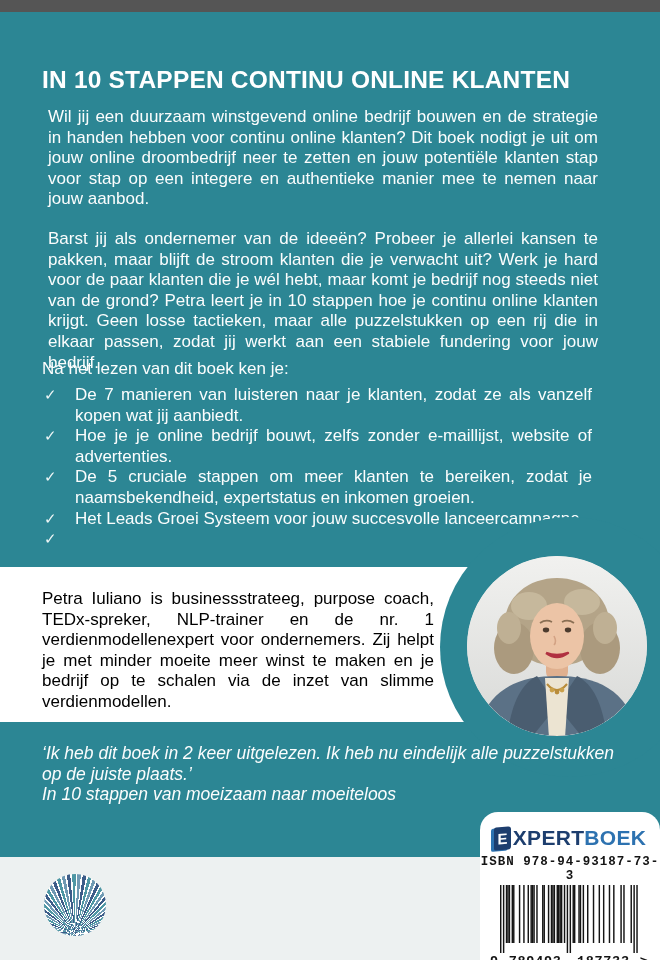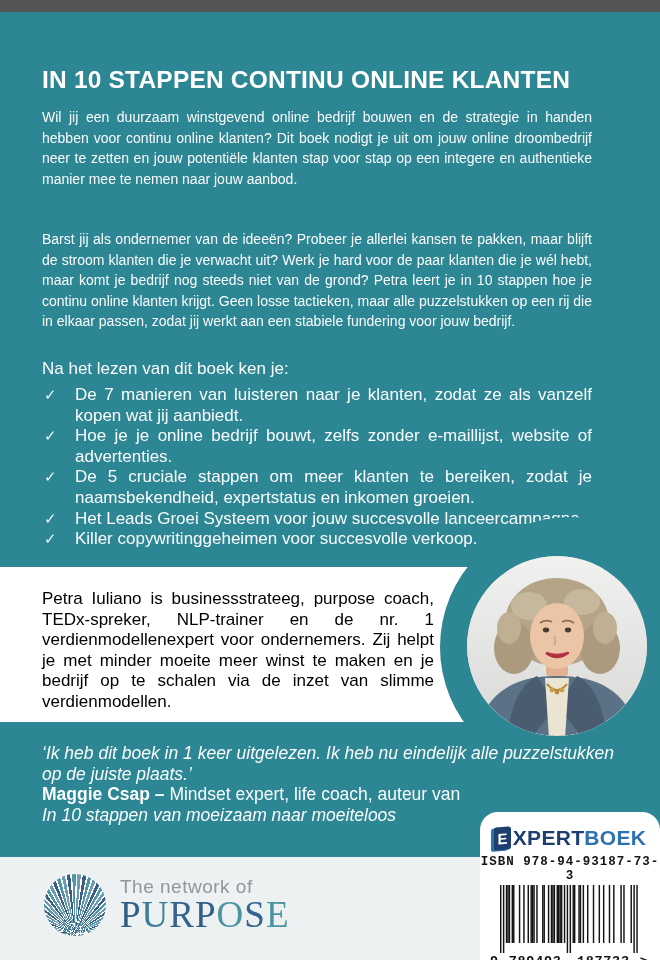--- a/index.html
+++ b/index.html
@@ -8,22 +8,22 @@
     background:#2c8694; overflow:hidden;
     font-family:"Liberation Sans", sans-serif;
     -webkit-font-smoothing:antialiased;
   }
   
   .title{
     position:absolute; top:54px; left:42px; width:560px;
     color:#fff; font-size:24.5px; font-weight:700; letter-spacing:.2px;
   }
   .body-text{
-    position:absolute; left:42px; width:550px;
-    color:#fbfdfd; font-size:14px; line-height:20.6px;
+    position:absolute; left:48px; width:550px;
+    color:#fbfdfd; font-size:17px; line-height:20.6px;
     text-align:justify; text-justify:inter-word;
   }
   .p1{top:95px;}
   .p2{top:217px;}
   .list-intro{
     position:absolute; top:347px; left:42px;
     color:#fbfdfd; font-size:17px; line-height:20.6px;
   }
   .bullets{
     position:absolute; top:373px; left:42px; width:550px;
@@ -115,21 +115,21 @@
 
   <div class="title">IN 10 STAPPEN CONTINU ONLINE KLANTEN</div>
   <div class="body-text p1">Wil jij een duurzaam winstgevend online bedrijf bouwen en de strategie in handen hebben voor continu online klanten? Dit boek nodigt je uit om jouw online droombedrijf neer te zetten en jouw potentiële klanten stap voor stap op een integere en authentieke manier mee te nemen naar jouw aanbod.</div>
   <div class="body-text p2">Barst jij als ondernemer van de ideeën? Probeer je allerlei kansen te pakken, maar blijft de stroom klanten die je verwacht uit? Werk je hard voor de paar klanten die je wél hebt, maar komt je bedrijf nog steeds niet van de grond? Petra leert je in 10 stappen hoe je continu online klanten krijgt. Geen losse tactieken, maar alle puzzelstukken op een rij die in elkaar passen, zodat jij werkt aan een stabiele fundering voor jouw bedrijf.</div>
   <div class="list-intro">Na het lezen van dit boek ken je:</div>
   <ul class="bullets">
       <li><span class="check">✓</span><span>De 7 manieren van luisteren naar je klanten, zodat ze als vanzelf kopen wat jij aanbiedt.</span></li>
       <li><span class="check">✓</span><span>Hoe je je online bedrijf bouwt, zelfs zonder e-maillijst, website of advertenties.</span></li>
       <li><span class="check">✓</span><span>De 5 cruciale stappen om meer klanten te bereiken, zodat je naamsbekendheid, expertstatus en inkomen groeien.</span></li>
       <li><span class="check">✓</span><span>Het Leads Groei Systeem voor jouw succesvolle lanceercampagne.</span></li>
-      <li><span class="check">✓</span><span>Killer copywritinggeheimen voor succesvolle verkoop.</span></li>
+      <li><span class="check">✓</span></li>
     </ul>
 
   <div class="author-band"></div>
   <div class="bio">Petra Iuliano is businessstrateeg, purpose coach, TEDx-spreker, NLP-trainer en de nr. 1 verdienmodellenexpert voor ondernemers. Zij helpt je met minder moeite meer winst te maken en je bedrijf op te schalen via de inzet van slimme verdienmodellen.</div>
 
   <div class="photo-ring"></div>
   <div class="photo">
     <svg width="180" height="180" viewBox="0 0 180 180">
       <defs>
         <linearGradient id="bg" x1="0" y1="0" x2="0" y2="1">
@@ -168,35 +168,28 @@
 
         <path d="M80,128 q10,12 20,0" stroke="#b98c3a" stroke-width="2" fill="none"></path>
         <circle cx="85" cy="134" r="2.4" fill="#caa04a"></circle>
         <circle cx="90" cy="136" r="2.4" fill="#b98c3a"></circle>
         <circle cx="95" cy="134" r="2.4" fill="#caa04a"></circle>
       </g>
     </svg>
   </div>
 
   <div class="quote-block">
-    <div class="quote-text">‘Ik heb dit boek in 1 keer uitgelezen. Ik heb nu eindelijk alle puzzelstukken op de juiste plaats.’</div>
-    <div class="quote-author">
-      <b>Maggie Csap –</b><span> Mindset expert, life coach, auteur van</span>
-    </div>
+    <div class="quote-text">‘Ik heb dit boek in 2 keer uitgelezen. Ik heb nu eindelijk alle puzzelstukken op de juiste plaats.’</div>
     <div class="quote-book">In 10 stappen van moeizaam naar moeiteloos</div>
   </div>
 
   <div class="bottom-band"></div>
 
   <div class="network-logo">
     <div class="rays"></div>
-    <div class="network-text">
-      <div class="network-line1">The network of</div>
-      <div class="network-line2" id="purpose-word"><span style="color: rgb(47, 94, 137);">P</span><span style="color: rgb(60, 125, 151);">U</span><span style="color: rgb(51, 99, 142);">R</span><span style="color: rgb(47, 94, 137);">P</span><span style="color: rgb(75, 148, 162);">O</span><span style="color: rgb(51, 99, 142);">S</span><span style="color: rgb(75, 148, 162);">E</span></div>
-    </div>
   </div>
 
   <div class="pub-box">
     <div class="pub-logo">
       <div class="book-icon">
           <span>E</span>
         </div>
       <span class="pub-bold">XPERT</span>
         <span class="pub-light">BOEK</span>
     </div>

